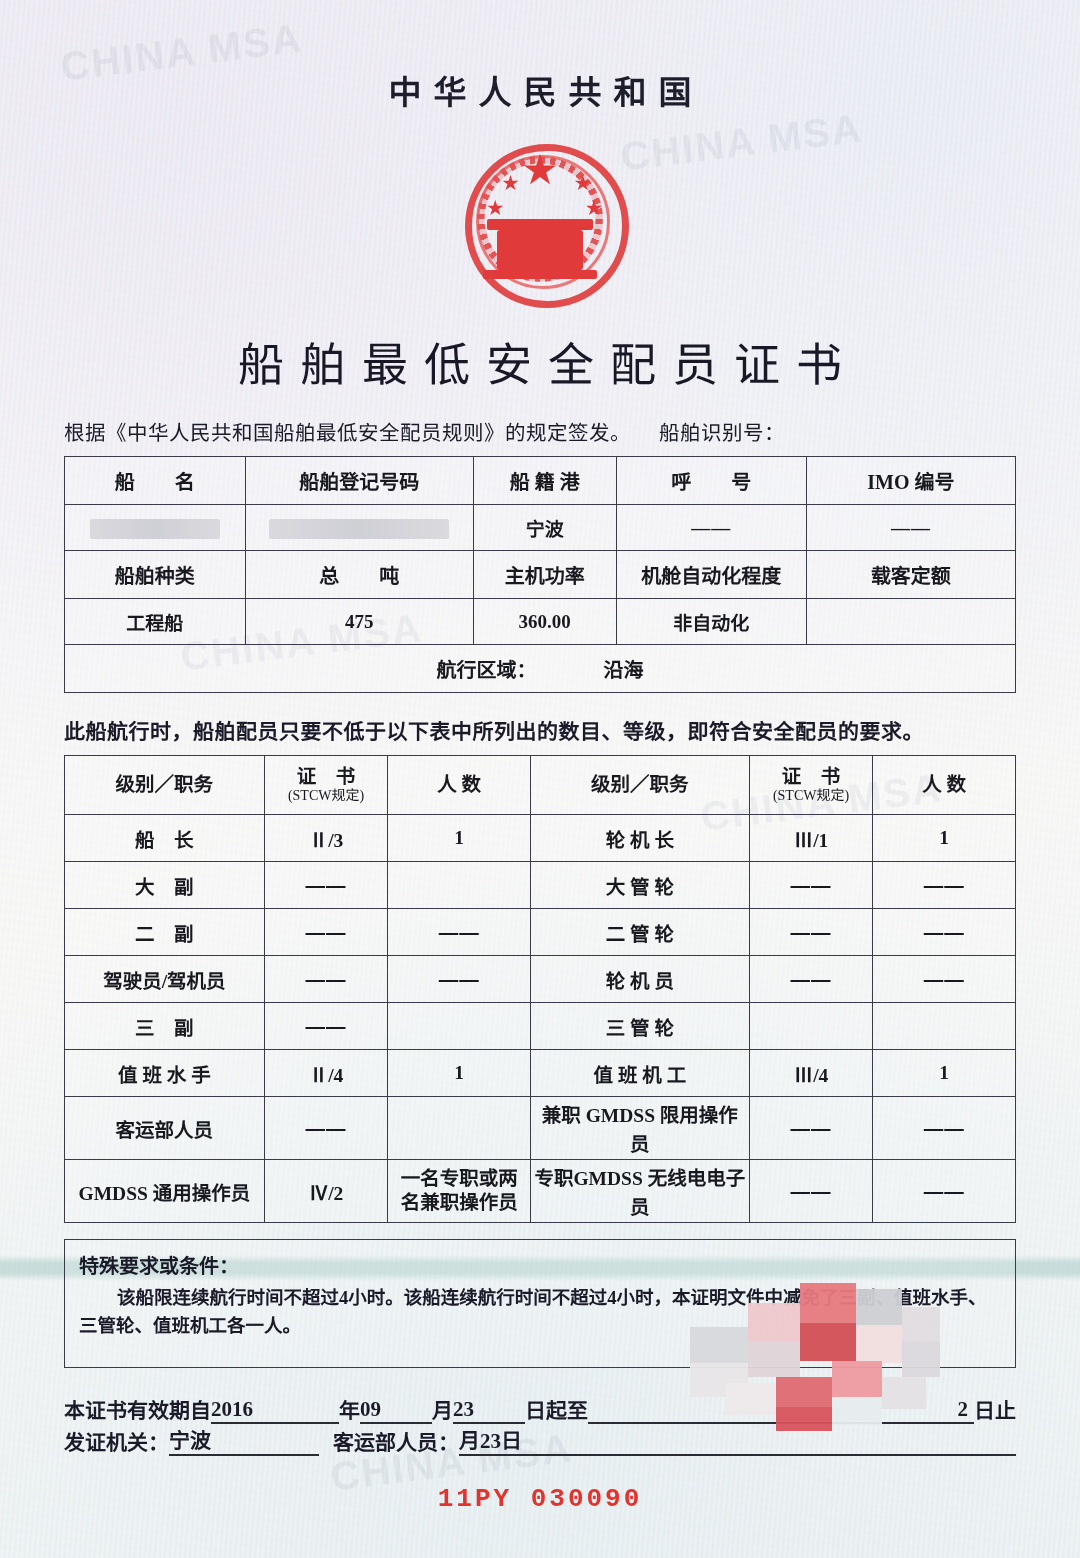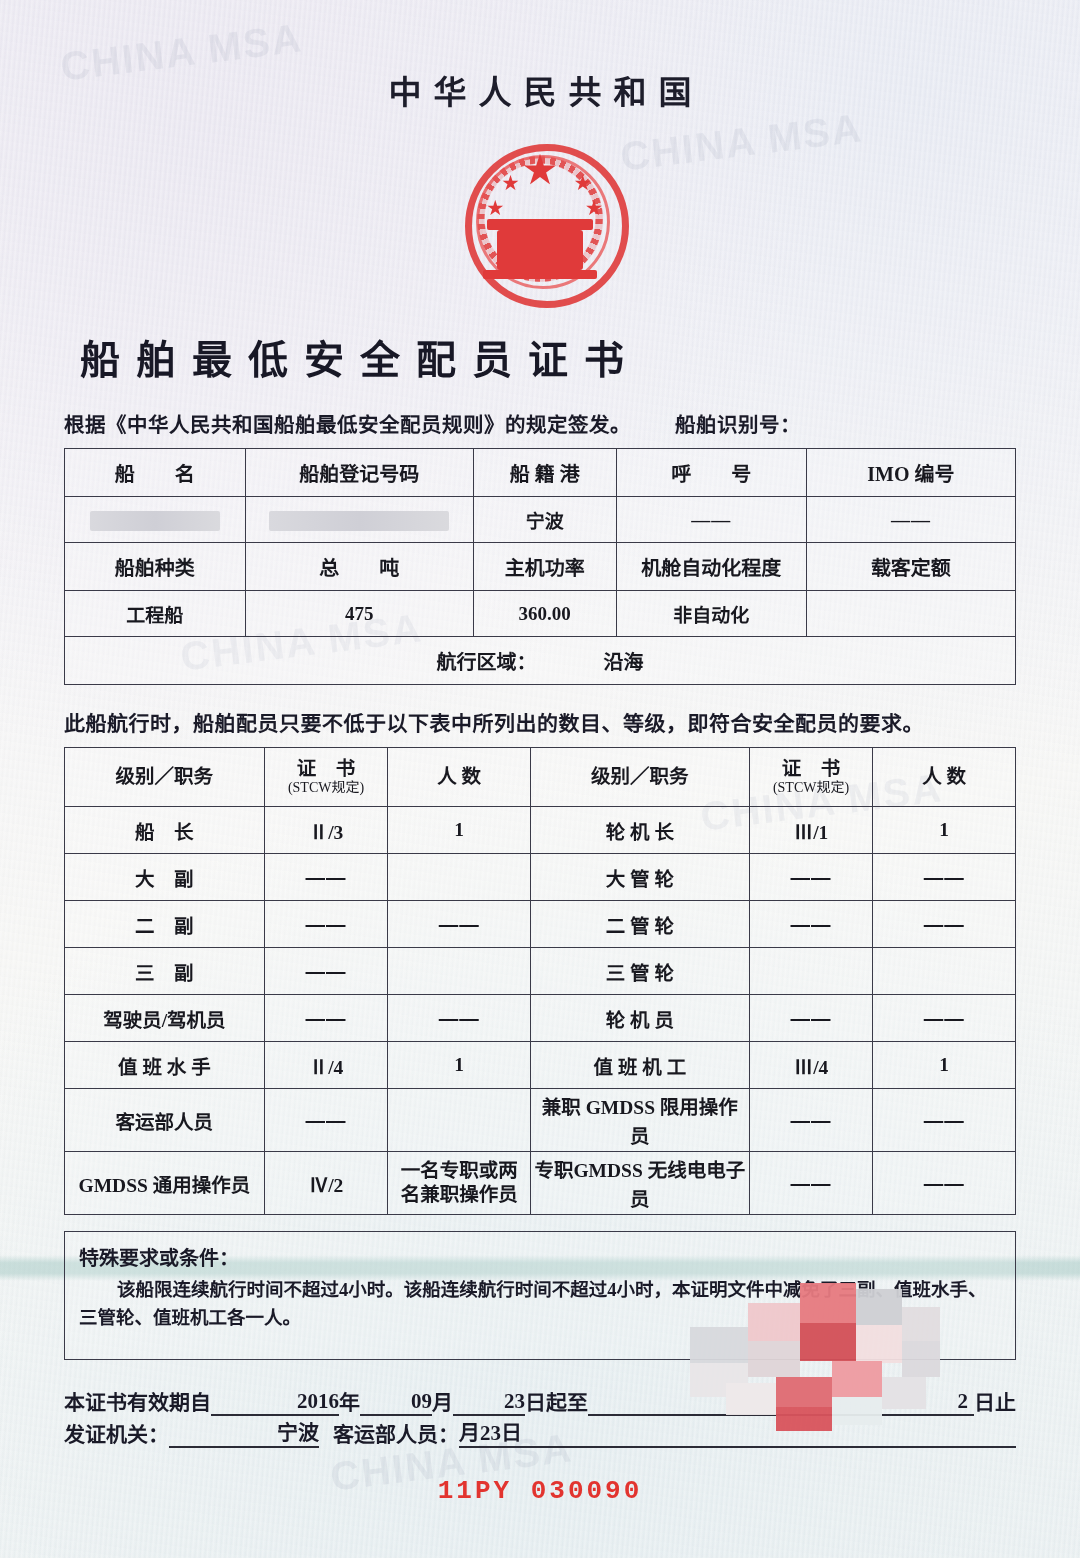--- a/index.html
+++ b/index.html
@@ -135,45 +135,45 @@
     font-size: 26px;
     line-height: 1;
   }
   .emblem .star.big { font-size: 34px; left: 50%; top: 16%; margin-left: -17px; }
   .emblem .star.s1 { left: 30%; top: 27%; font-size: 17px; }
   .emblem .star.s2 { left: 22%; top: 40%; font-size: 17px; }
   .emblem .star.s3 { left: 68%; top: 27%; font-size: 17px; }
   .emblem .star.s4 { left: 74%; top: 40%; font-size: 17px; }
 
   .doc-title {
-    text-align: left;
-    font-size: 40px;
-    font-weight: bold;
+    text-align: center;
+    font-size: 46px;
+    font-weight: normal;
     letter-spacing: 16px;
     text-indent: 16px;
     margin-top: 14px;
     color: #181826;
   }
   .doc-subtitle {
     text-align: center;
     font-size: 25px;
     letter-spacing: 5px;
     margin-top: 6px;
     color: #1c1c2a;
   }
 
   .intro-row {
     display: flex;
     align-items: baseline;
     margin-top: 22px;
     font-size: 20.5px;
     letter-spacing: .5px;
   }
-  .intro-row .left { flex: 0 0 auto; font-weight: 700; }
-  .intro-row .right { margin-left: 44px; font-weight: 700; }
+  .intro-row .left { flex: 0 0 auto; font-weight: 400; }
+  .intro-row .right { margin-left: 28px; font-weight: 400; }
 
   table.grid {
     width: 100%;
     border-collapse: collapse;
     margin-top: 10px;
     background: rgba(255,255,255,0.18);
   }
   table.grid td, table.grid th {
     border: 1.6px solid #3a3a48;
     text-align: center;
@@ -260,21 +260,21 @@
     margin-top: 26px;
     font-size: 21px;
     font-weight: bold;
     display: flex;
     align-items: flex-end;
     white-space: nowrap;
   }
   .ul {
     display: inline-block;
     border-bottom: 2px solid #2b2b36;
-    text-align: right;
+    text-align: left;
     font-weight: bold;
   }
   .issuer-row {
     font-size: 21px;
     font-weight: bold;
     display: flex;
     align-items: flex-end;
     white-space: nowrap;
   }
 
@@ -417,34 +417,34 @@
       </tr>
       <tr>
         <td>二　副</td>
         <td class="dash">——</td>
         <td class="dash">——</td>
         <td>二 管 轮</td>
         <td class="dash">——</td>
         <td class="dash">——</td>
       </tr>
       <tr>
+        <td>驾驶员/驾机员</td>
+        <td class="dash">——</td>
+        <td class="dash">——</td>
+        <td>轮 机 员</td>
+        <td class="dash">——</td>
+        <td class="dash">——</td>
+      </tr>
+      <tr>
         <td>三　副</td>
         <td class="dash">——</td>
         <td class="dash"></td>
         <td>三 管 轮</td>
         <td class="dash"></td>
         <td class="dash"></td>
-      </tr>
-      <tr>
-        <td>驾驶员/驾机员</td>
-        <td class="dash">——</td>
-        <td class="dash">——</td>
-        <td>轮 机 员</td>
-        <td class="dash">——</td>
-        <td class="dash">——</td>
       </tr>
       <tr>
         <td>值 班 水 手</td>
         <td>Ⅱ/4</td>
         <td>1</td>
         <td>值 班 机 工</td>
         <td>Ⅲ/4</td>
         <td>1</td>
       </tr>
       <tr>

